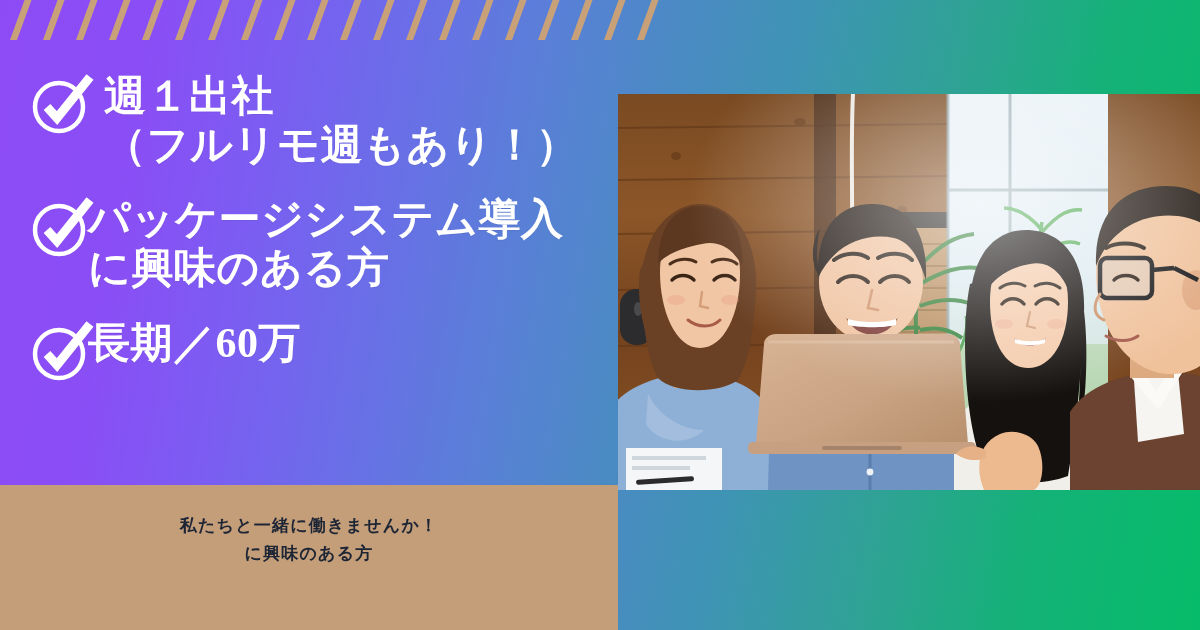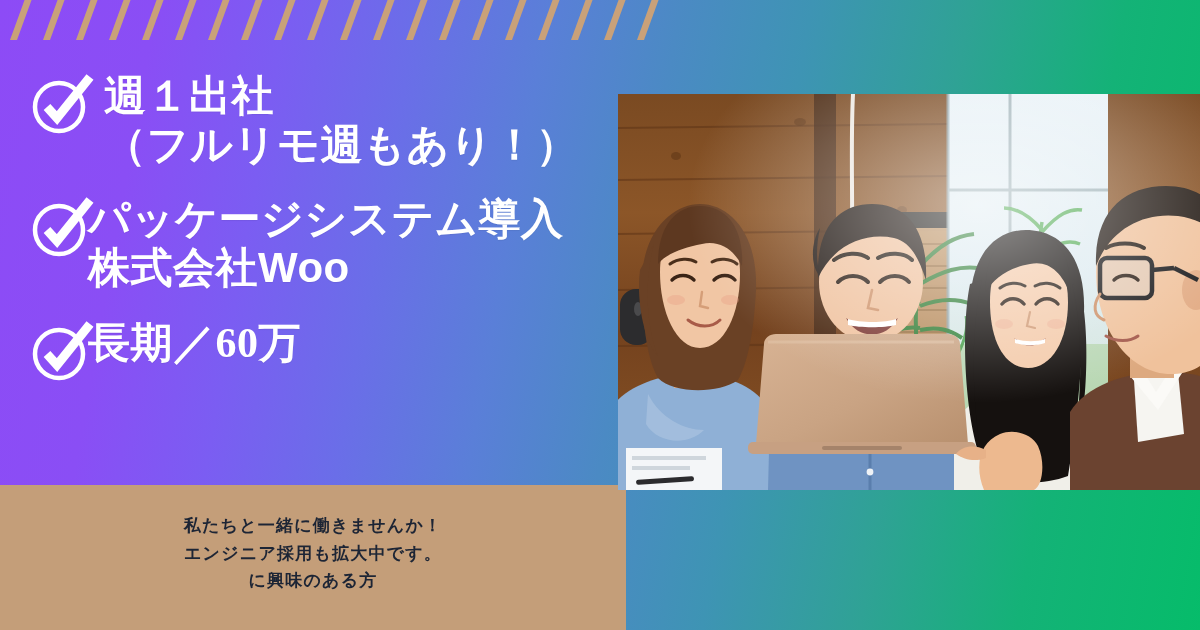--- a/index.html
+++ b/index.html
@@ -74,21 +74,20 @@
   }
   .bullet.b1 .bullet-text{margin-left:10px;}
   .bullet.b2 .check-icon{margin-right:-4px;}
   .bullet.b3 .check-icon{margin-right:-4px;}
 
   
   .footer-band{
     position:absolute;left:0;top:485px;
     width:618px;height:145px;
     background:#c49e79;
-    padding-left:8px;
   }
   .footer-text{
     position:absolute;left:0;right:0;top:27px;
     text-align:center;
     color:#1d2535;
     font-size:17px;
     font-weight:700;
     line-height:1.62;
     letter-spacing:1.2px;
   }
@@ -147,40 +146,39 @@
       </div>
 
       <div class="bullet b2">
         <span class="check-icon">
           <svg viewBox="0 0 62 62" xmlns="http://www.w3.org/2000/svg">
             <circle cx="29" cy="33" r="24" fill="none" stroke="#ffffff" stroke-width="4.5"></circle>
             <path d="M17 33 L27 44 L60 3" fill="none" stroke="#ffffff" stroke-width="9" stroke-linecap="butt" stroke-linejoin="miter"></path>
           </svg>
         </span>
         <span class="bullet-text">パッケージシステム導入
-株式会社Woo</span>
+に興味のある方</span>
       </div>
 
       <div class="bullet b3">
         <span class="check-icon">
           <svg viewBox="0 0 62 62" xmlns="http://www.w3.org/2000/svg">
             <circle cx="29" cy="33" r="24" fill="none" stroke="#ffffff" stroke-width="4.5"></circle>
             <path d="M17 33 L27 44 L60 3" fill="none" stroke="#ffffff" stroke-width="9" stroke-linecap="butt" stroke-linejoin="miter"></path>
           </svg>
         </span>
         <span class="bullet-text">長期／60万</span>
       </div>
 
     </div>
   </div>
 
   <div class="footer-band">
     <div class="footer-text">
       <div>私たちと一緒に働きませんか！</div>
-      <div>エンジニア採用も拡大中です。</div>
       <div>に興味のある方</div>
     </div>
   </div>
 
   <div class="photo">
     <svg viewBox="0 0 582 396" xmlns="http://www.w3.org/2000/svg" preserveAspectRatio="none">
       <defs>
         <linearGradient id="wood" x1="0" y1="0" x2="0" y2="1">
           <stop offset="0%" stop-color="#7a4a22"></stop>
           <stop offset="30%" stop-color="#8c5628"></stop>

